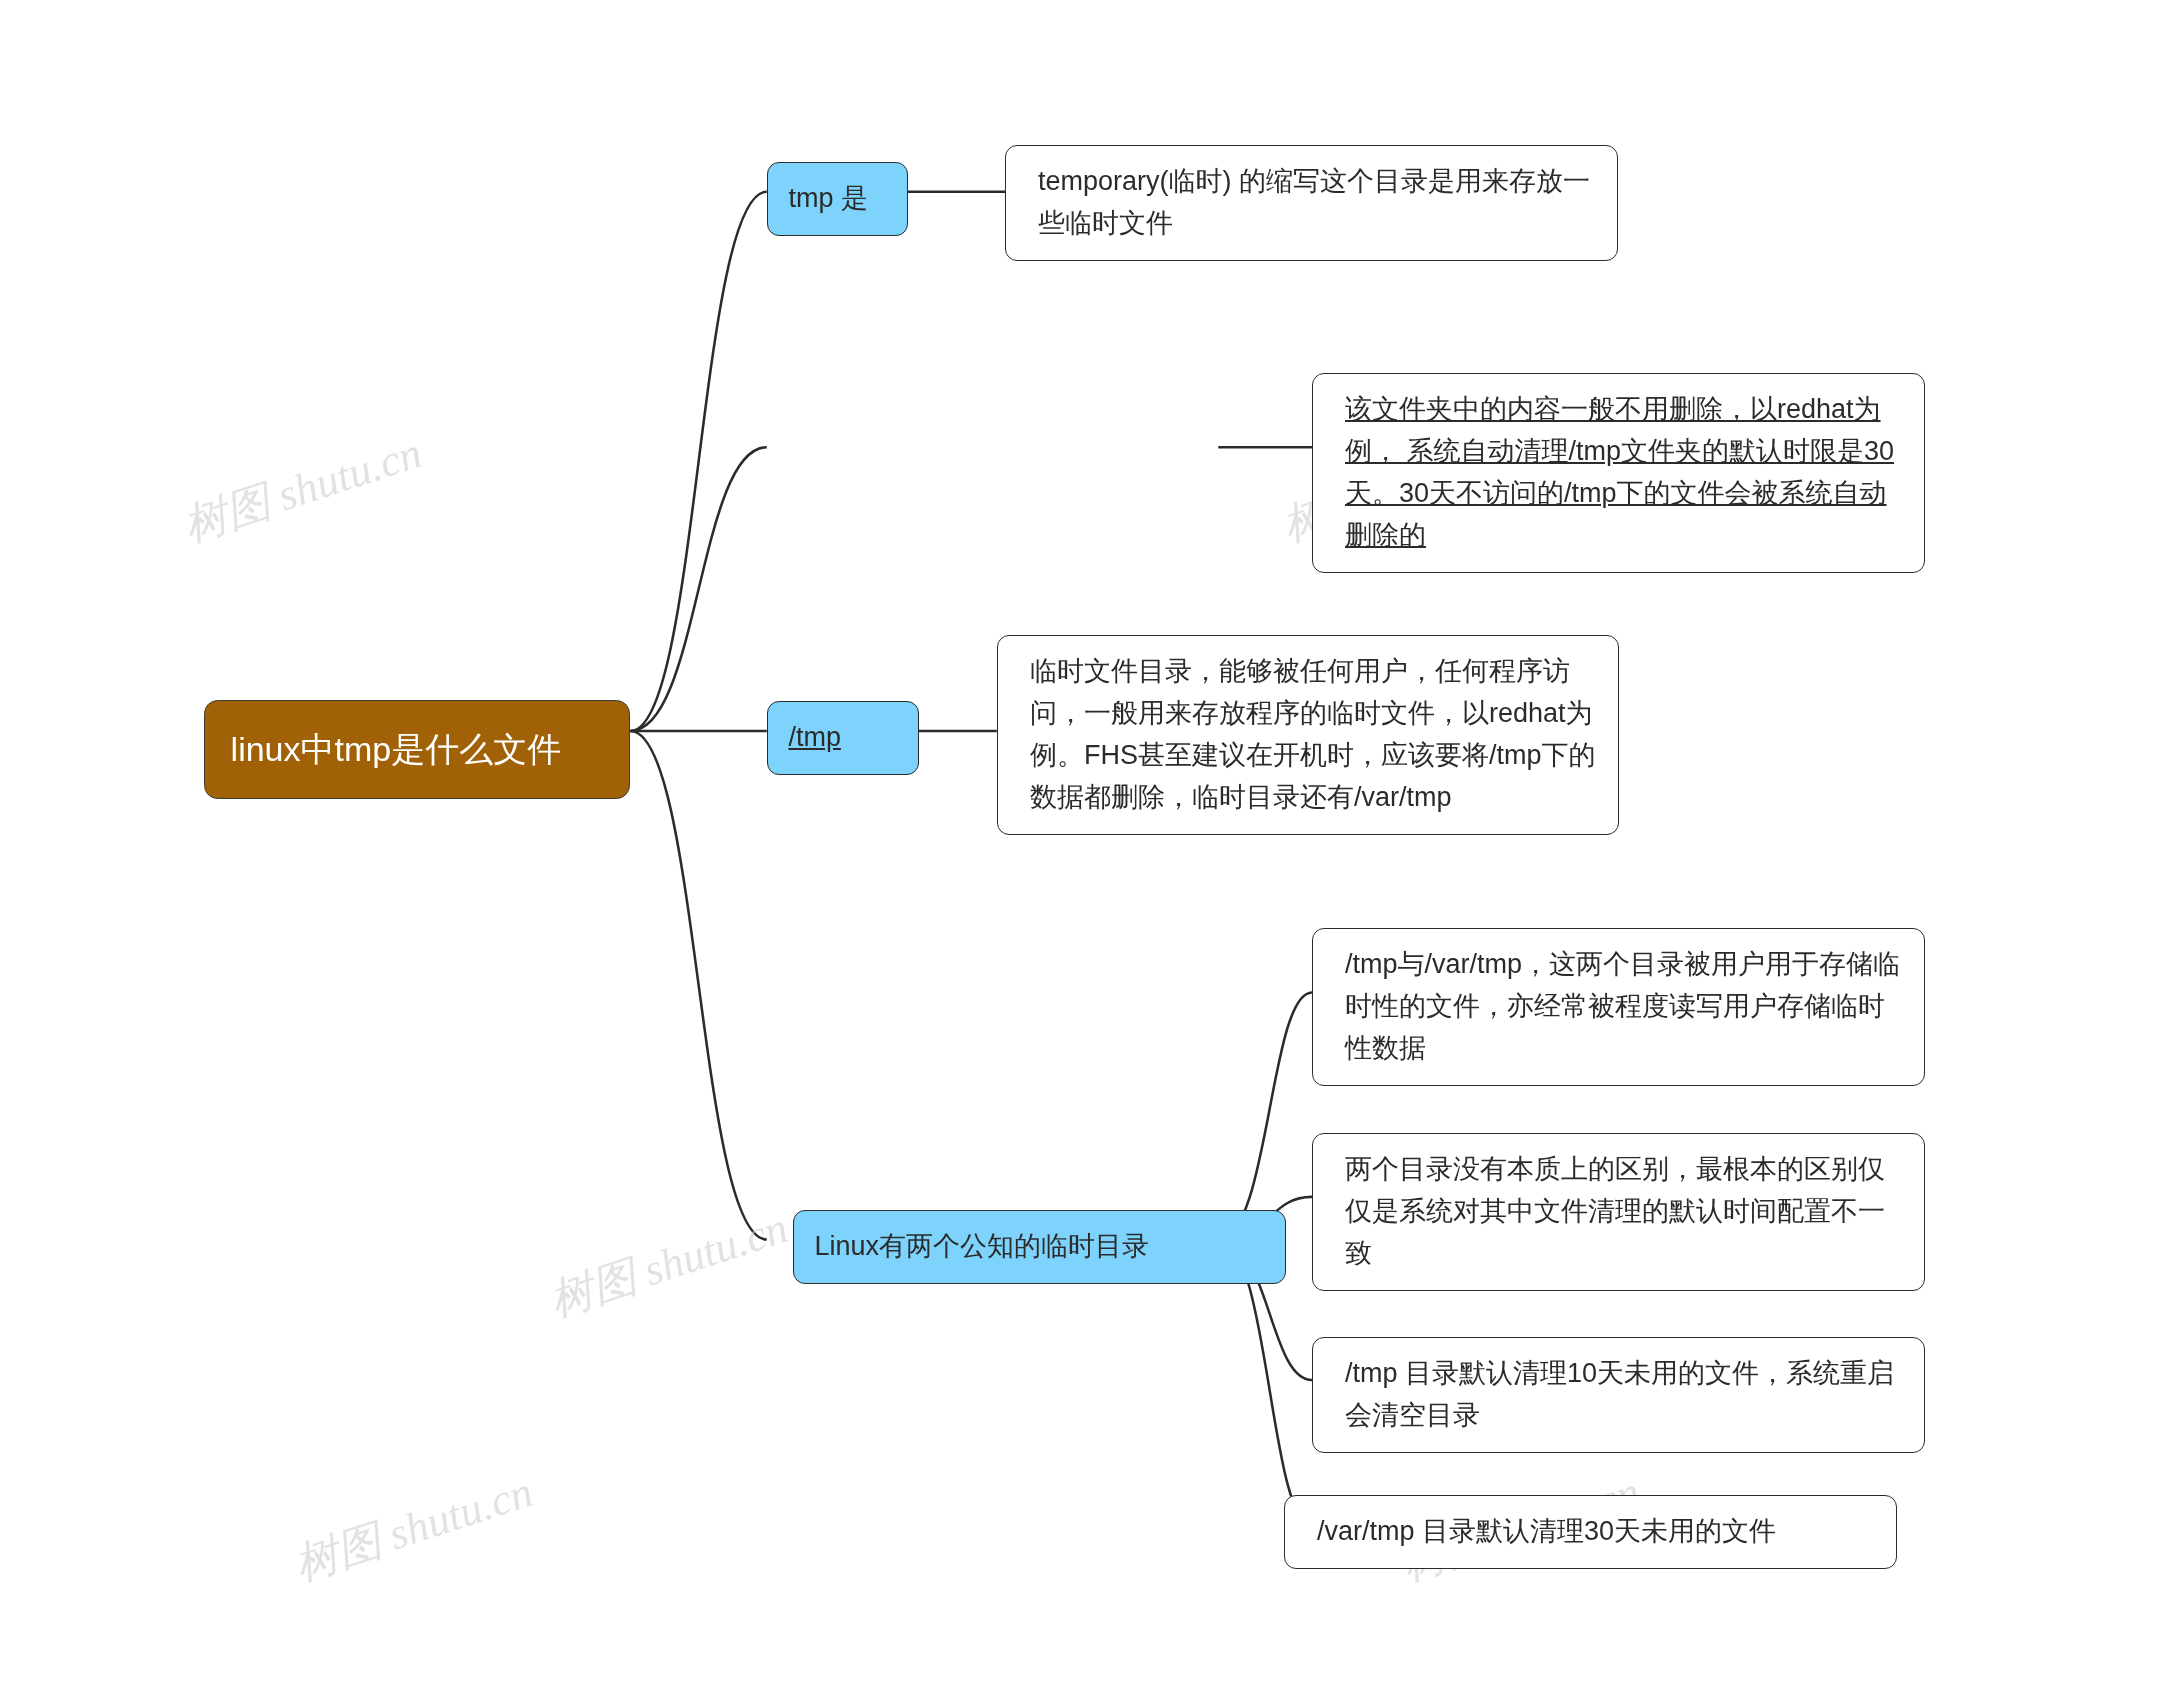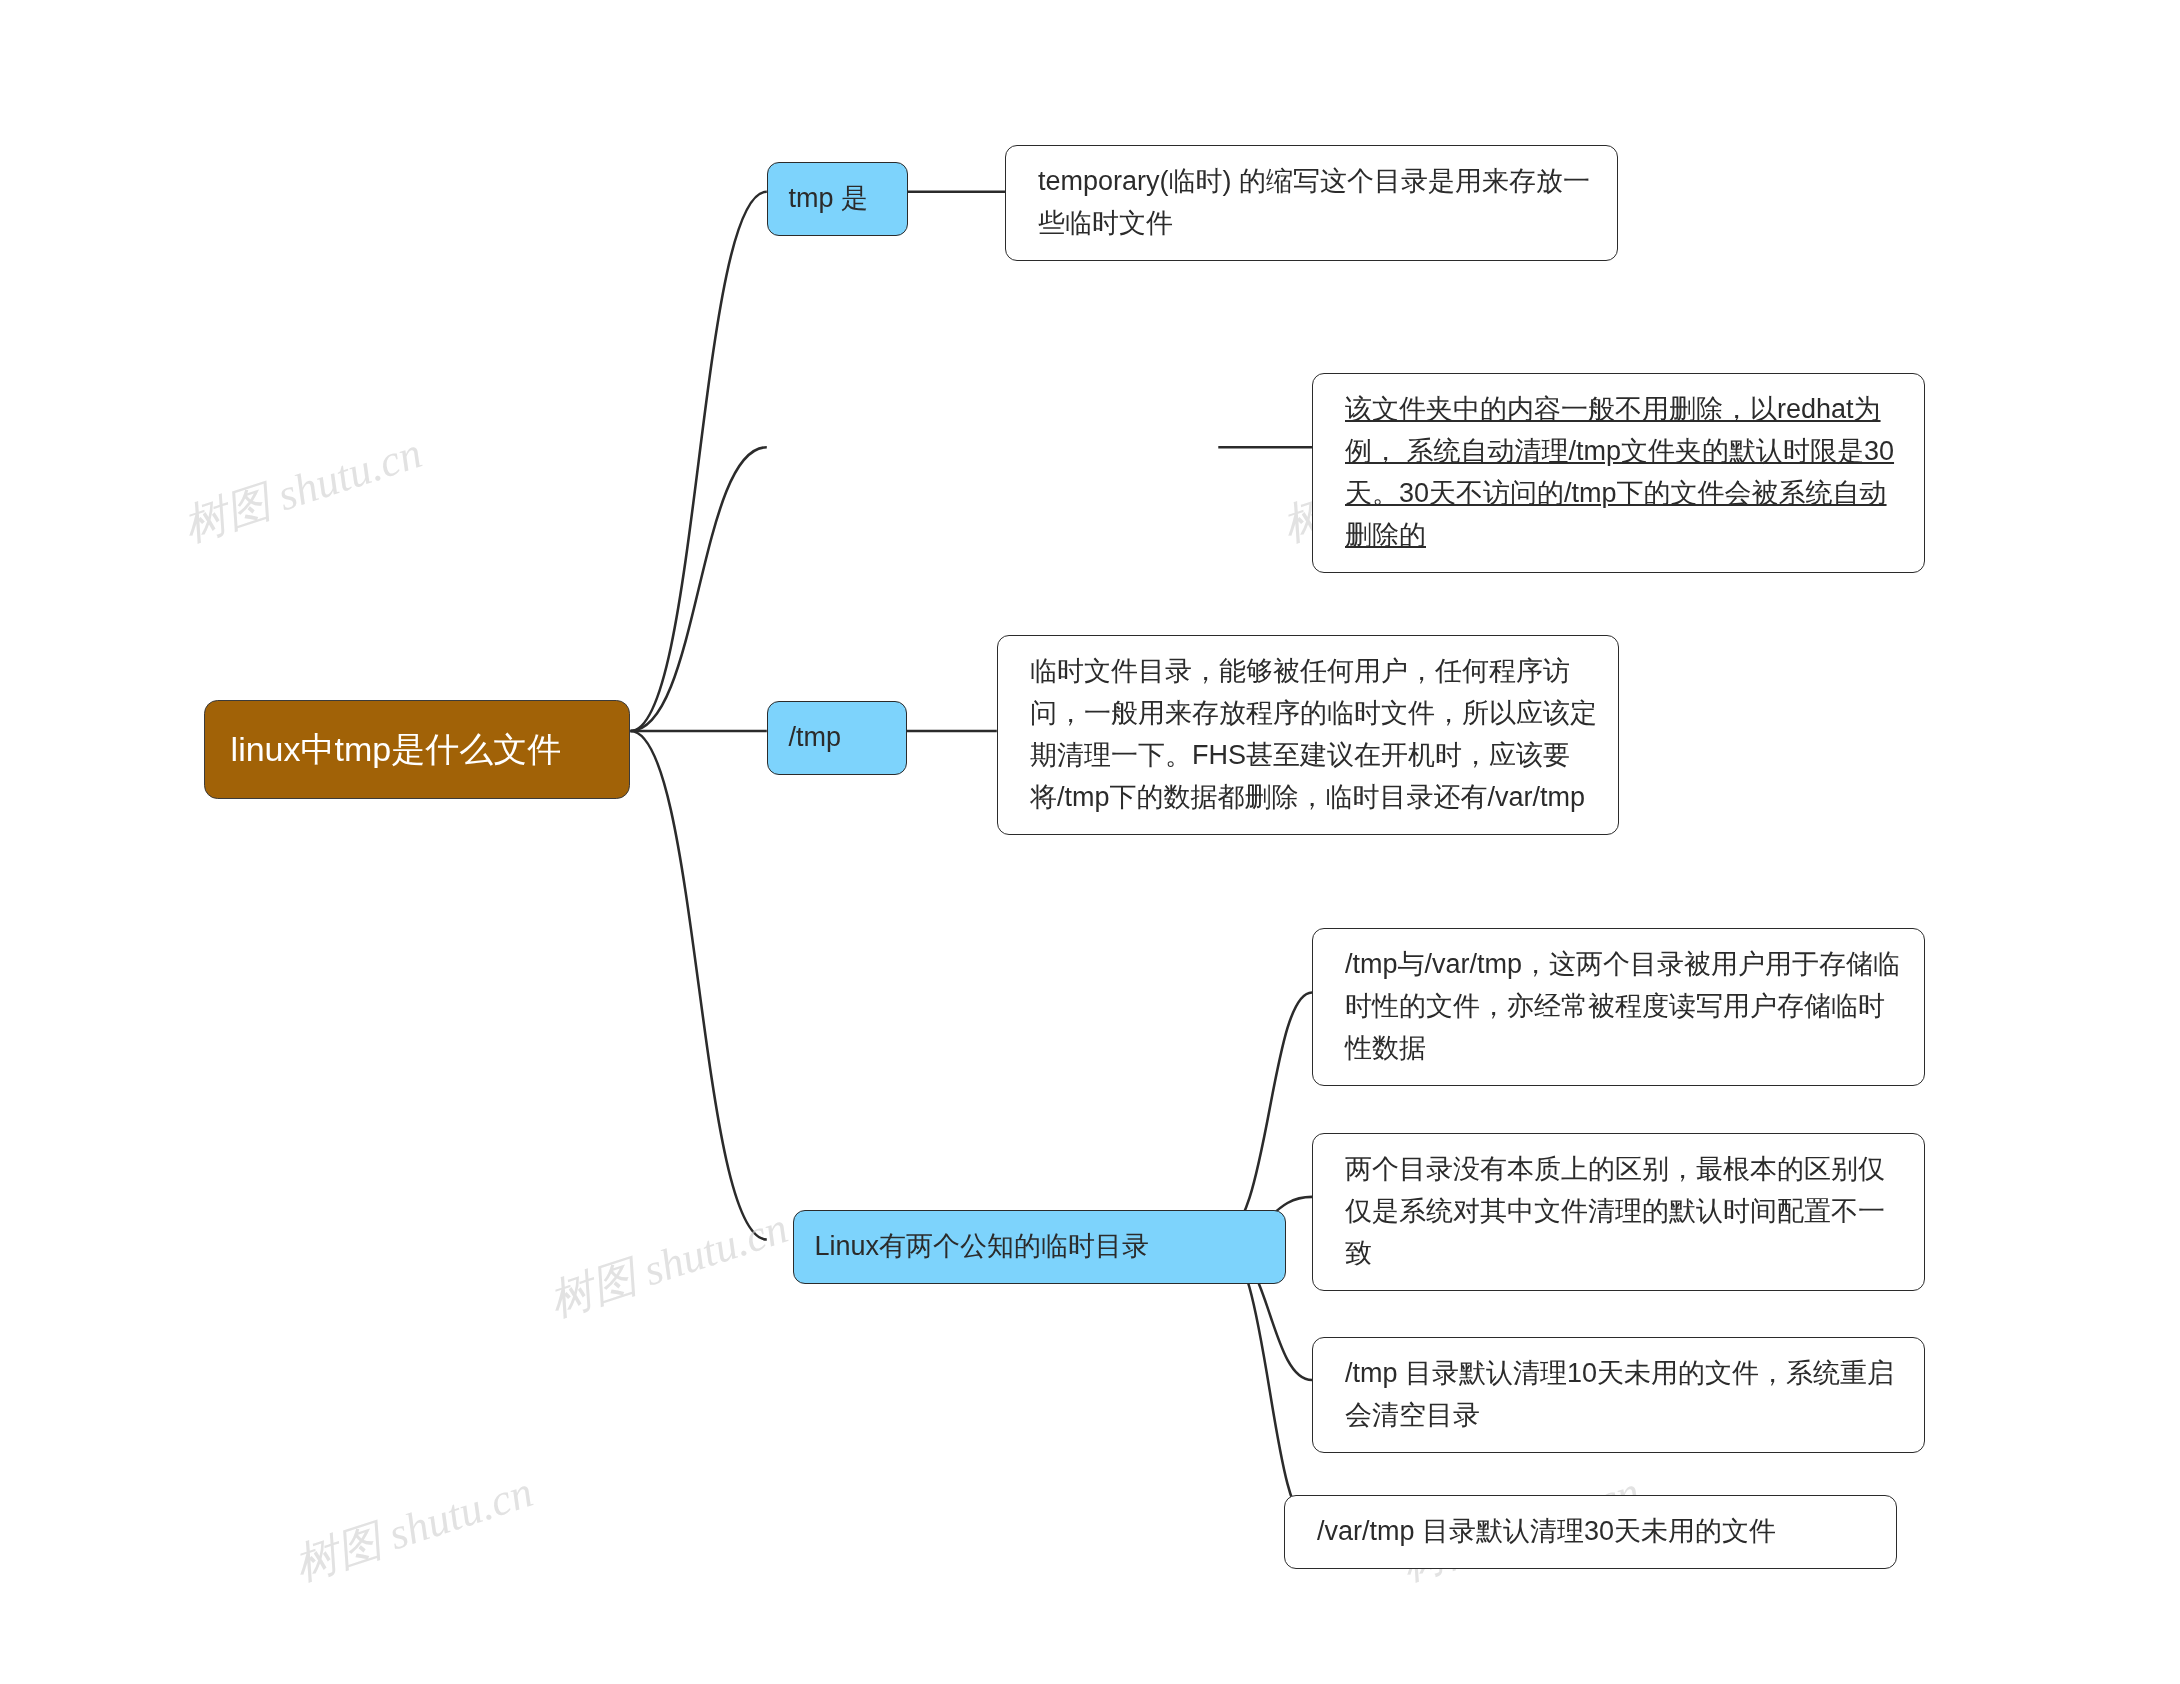--- a/index.html
+++ b/index.html
@@ -111,25 +111,25 @@
     <span>tmp 是</span>
   </div>
   <div class="node leaf-node" style="left:1005px; top:145px; width:613px;">
     <span>temporary(临时) 的缩写这个目录是用来存放一些临时文件</span>
   </div>
 
   <div class="node leaf-node" style="left:1312px; top:373px; width:613px;text-decoration:underline;">
     <span>该文件夹中的内容一般不用删除，以redhat为例， 系统自动清理/tmp文件夹的默认时限是30天。30天不访问的/tmp下的文件会被系统自动删除的</span>
   </div>
 
-  <div class="node branch-node" style="left:767px; top:701px; width:140px;">
+  <div class="node branch-node" style="left:767px; top:701px; width:152px;text-decoration:underline;">
     <span>/tmp</span>
   </div>
   <div class="node leaf-node" style="left:997px; top:635px; width:622px;">
-    <span>临时文件目录，能够被任何用户，任何程序访问，一般用来存放程序的临时文件，所以应该定期清理一下。FHS甚至建议在开机时，应该要将/tmp下的数据都删除，临时目录还有/var/tmp</span>
+    <span>临时文件目录，能够被任何用户，任何程序访问，一般用来存放程序的临时文件，以redhat为例。FHS甚至建议在开机时，应该要将/tmp下的数据都删除，临时目录还有/var/tmp</span>
   </div>
 
   <div class="node branch-node" style="left:793px; top:1210px; width:493px;">
     <span>Linux有两个公知的临时目录</span>
   </div>
   <div class="node leaf-node" style="left:1312px; top:928px; width:613px;">
     <span>/tmp与/var/tmp，这两个目录被用户用于存储临时性的文件，亦经常被程度读写用户存储临时性数据</span>
   </div>
   <div class="node leaf-node" style="left:1312px; top:1133px; width:613px;">
     <span>两个目录没有本质上的区别，最根本的区别仅仅是系统对其中文件清理的默认时间配置不一致</span>

